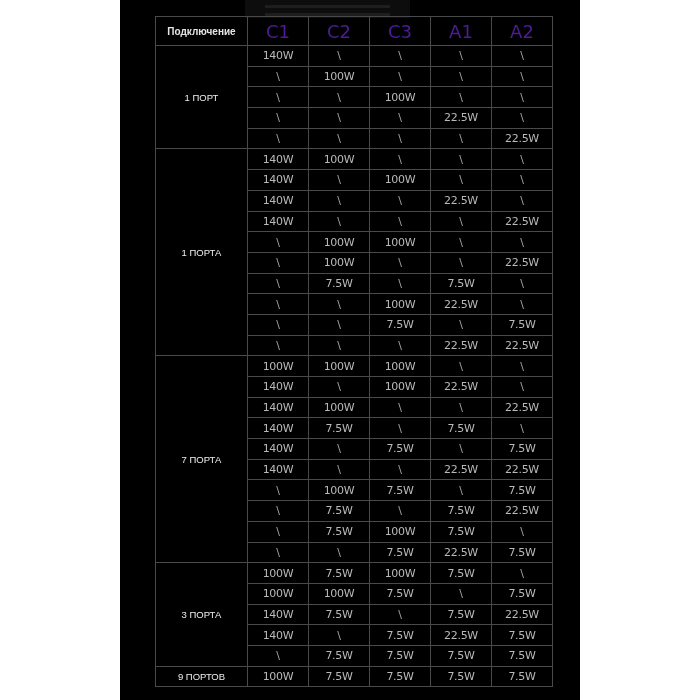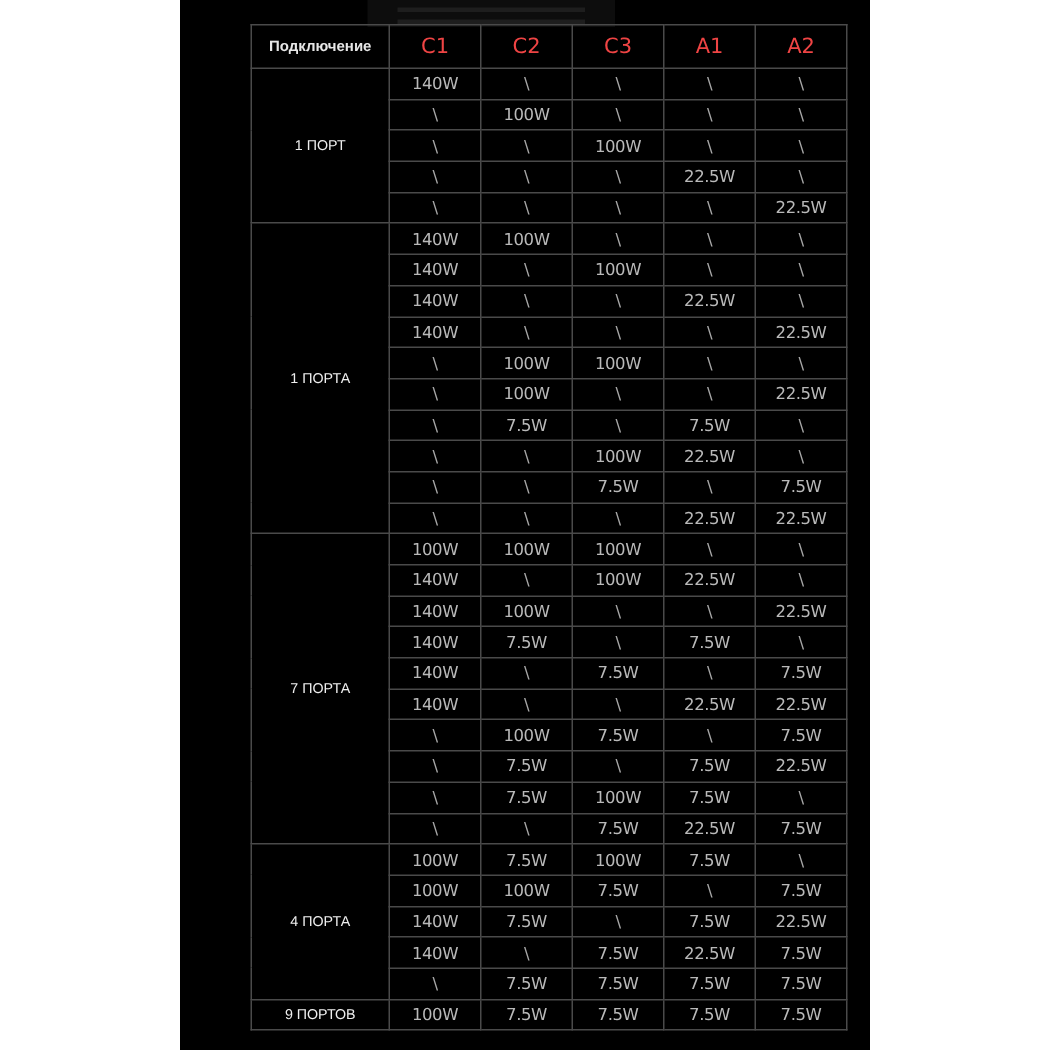--- a/index.html
+++ b/index.html
@@ -1,23 +1,23 @@
 <!DOCTYPE html>
 <html><head>
 <meta charset="utf-8">
 <style>
   html, body { margin:0; padding:0; background:#ffffff; }
   body { width:700px; height:700px; position:relative; overflow:hidden; font-family:"Liberation Sans", sans-serif; }
   .panel { position:absolute; left:120px; top:0; width:460px; height:700px; background:#000; }
   .ghost { position:absolute; left:245px; top:0; width:165px; height:18px; background:#0d0d0d; }
   .ghost span { display:block; height:3px; background:#1e1e1e; margin:5px 20px 0 20px; }
-  table.grid { position:absolute; left:167px; top:16px; border-collapse:collapse; table-layout:fixed; }
+  table.grid { position:absolute; left:155px; top:16px; border-collapse:collapse; table-layout:fixed; }
   table.grid td, table.grid th { border:1px solid #4a4a4a; padding:0; text-align:center; vertical-align:middle; }
   th.h-group { width:91px; height:28px; color:#e6e6e6; font-size:10px; font-weight:bold; text-align:left; padding-left:8px; }
-  th.h-col { width:60px; height:28px; color:#ef4444; font-size:14px; font-weight:normal; font-family:"DejaVu Sans", sans-serif; }
+  th.h-col { width:60px; height:28px; color:#4c1d95; font-size:18px; font-weight:normal; font-family:"DejaVu Sans", sans-serif; }
   td.group { color:#eeeeee; font-size:9.5px; font-weight:normal; }
   td.val { height:19.7px; color:#b9b9b9; font-size:11px; font-family:"DejaVu Sans", sans-serif; letter-spacing:-0.3px; }
   td.val.na { color:#a8a8a8; }
 </style>
 </head>
 <body>
 
 <div class="panel"></div>
 <div class="ghost">
     <span></span>
@@ -208,21 +208,21 @@
         <td class="val na">\</td>
       </tr>
       <tr>
         <td class="val na">\</td>
         <td class="val na">\</td>
         <td class="val">7.5W</td>
         <td class="val">22.5W</td>
         <td class="val">7.5W</td>
       </tr>
       <tr>
-        <td class="group" rowspan="5">4 ПОРТА</td>
+        <td class="group" rowspan="5">3 ПОРТА</td>
         <td class="val">100W</td>
         <td class="val">7.5W</td>
         <td class="val">100W</td>
         <td class="val">7.5W</td>
         <td class="val na">\</td>
       </tr>
       <tr>
         <td class="val">100W</td>
         <td class="val">100W</td>
         <td class="val">7.5W</td>

